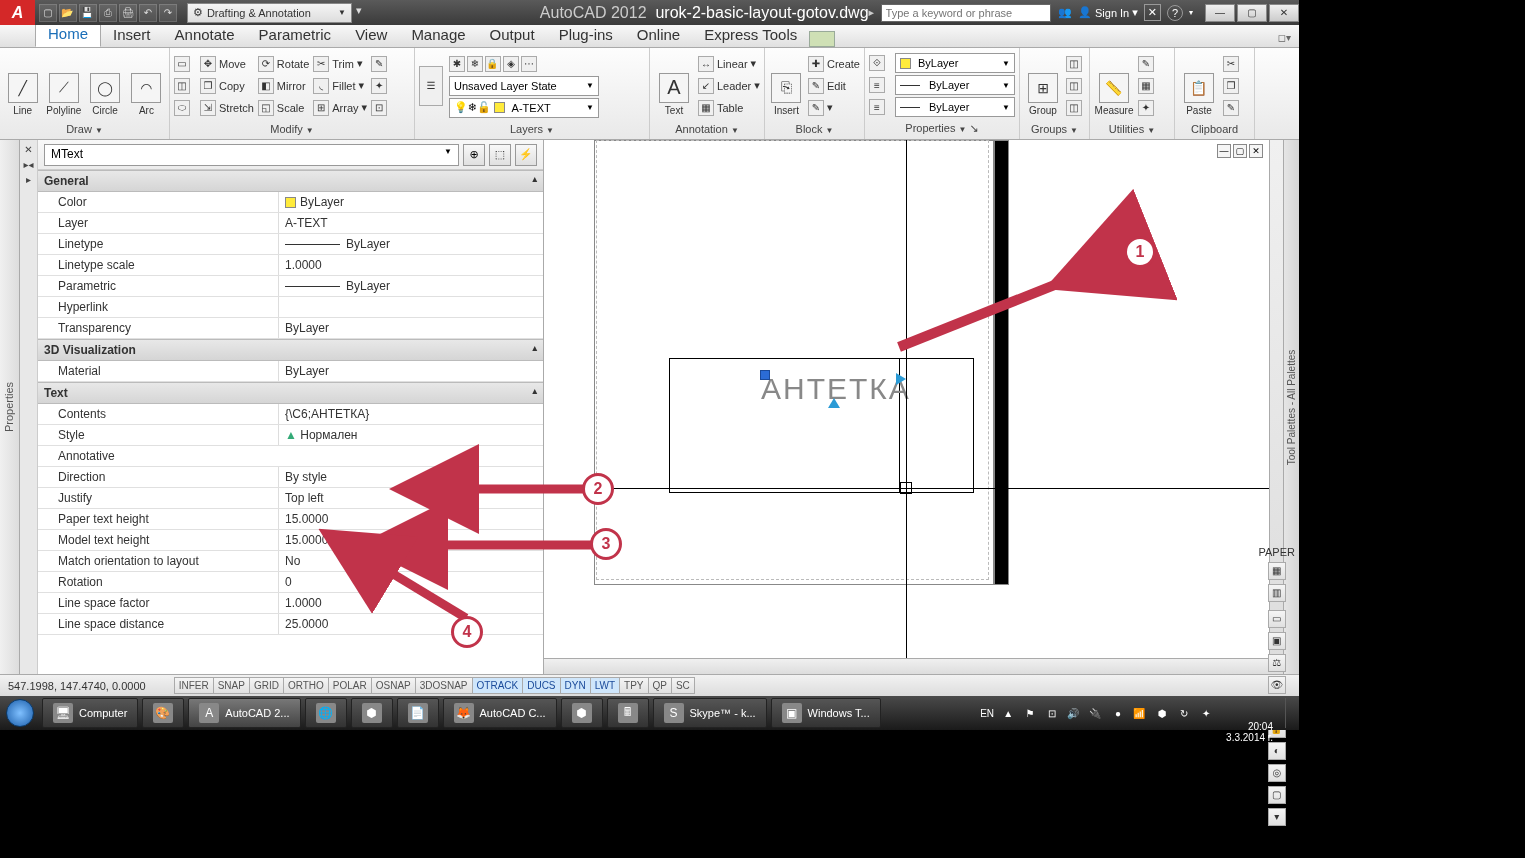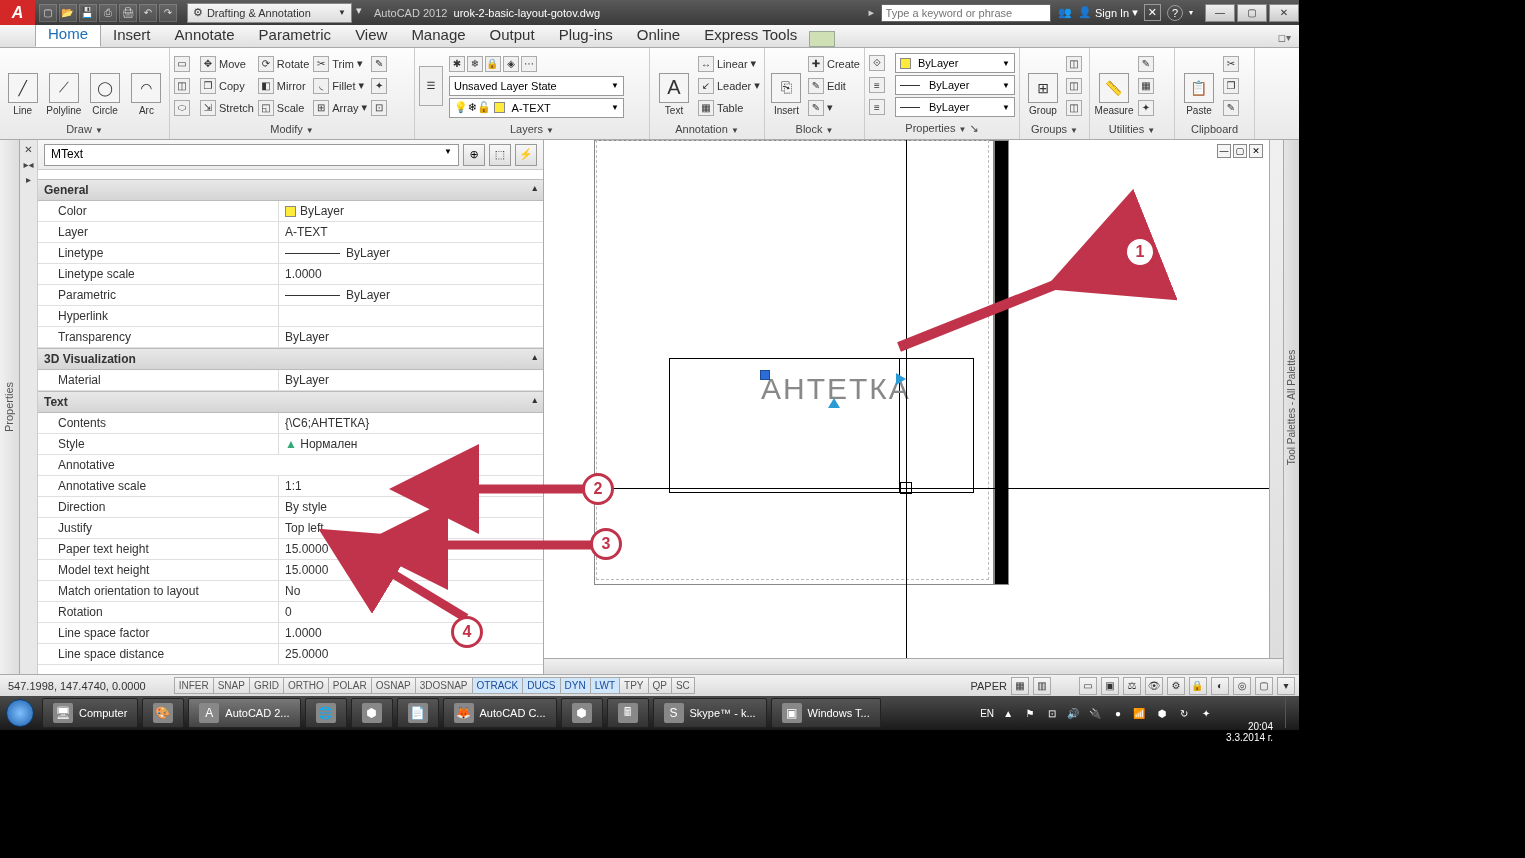--- a/index.html
+++ b/index.html
@@ -6,21 +6,21 @@
 body { background: #000; width: 1525px; height: 858px; overflow: hidden; font-size: 11px; }
 .window { position: absolute; top: 0; left: 0; width: 1299px; height: 696px; background: #e8e8e8; }
 
 
 .titlebar { height: 25px; background: linear-gradient(#5a5a5a,#3a3a3a); display: flex; align-items: center; position: relative; }
 .app-logo { width: 35px; height: 25px; background: #d42828; color: #fff; display: flex; align-items: center; justify-content: center; font-weight: bold; font-size: 16px; font-style: italic; }
 .qat { display: flex; gap: 2px; margin-left: 4px; }
 .qat-btn { width: 18px; height: 18px; background: rgba(255,255,255,.1); border: 1px solid rgba(255,255,255,.15); display: flex; align-items: center; justify-content: center; color: #ddd; font-size: 10px; }
 .workspace-dd { margin-left: 10px; height: 20px; width: 165px; background: linear-gradient(#f5f5f5,#ddd); border: 1px solid #888; display: flex; align-items: center; padding: 0 5px; font-size: 11px; color: #333; }
 .workspace-dd .gear { margin-right: 4px; }
-.title-center { flex: 1; text-align: left; color: #fff; font-size: 11px; }
+.title-center { flex: 1; text-align: right; color: #fff; font-size: 16px; }
 .title-center .app { color: #ccc; }
 .search-box { width: 170px; height: 18px; background: #fff; border: 1px solid #666; margin-right: 8px; padding: 1px 4px; color: #999; font-size: 11px; }
 .sign-area { display: flex; align-items: center; gap: 6px; color: #fff; font-size: 11px; margin-right: 10px; }
 .sign-area span { display: flex; align-items: center; gap: 3px; }
 .win-controls { display: flex; }
 .win-btn { width: 30px; height: 18px; background: linear-gradient(#f0f0f0,#ccc); border: 1px solid #888; margin-left: 2px; display: flex; align-items: center; justify-content: center; font-size: 10px; color: #333; }
 
 
 .menu-tabs { height: 23px; background: linear-gradient(#f8f8f8,#e0e0e0); display: flex; align-items: flex-end; padding-left: 35px; border-bottom: 1px solid #aaa; }
 .tab { padding: 4px 12px; font-size: 15px; color: #333; cursor: pointer; }
@@ -29,33 +29,33 @@
 .ribbon { height: 92px; background: linear-gradient(#fdfdfd,#e9e9e9); display: flex; border-bottom: 1px solid #aaa; }
 .panel { border-right: 1px solid #ccc; display: flex; flex-direction: column; padding: 2px 4px; }
 .panel-body { flex: 1; display: flex; align-items: center; gap: 4px; }
 .panel-foot { text-align: center; font-size: 11px; color: #444; padding: 2px 0; }
 .panel-foot .dd { font-size: 8px; }
 .big-btn { display: flex; flex-direction: column; align-items: center; justify-content: flex-end; width: 40px; height: 60px; font-size: 10px; color: #333; }
 .big-btn .ico { width: 30px; height: 30px; border: 1px solid #999; background: #f5f5f5; margin-bottom: 2px; display:flex;align-items:center;justify-content:center;font-size:14px;}
 .small-row { display: flex; align-items: center; gap: 3px; font-size: 11px; color: #333; height: 20px; }
 .small-row .ico { width: 16px; height: 16px; border: 1px solid #aaa; background: #f0f0f0; display:inline-flex;align-items:center;justify-content:center;font-size:10px;}
 .col { display: flex; flex-direction: column; gap: 2px; }
-.layer-dd { width: 175px; height: 20px; border: 1px solid #999; background: #fff; font-size: 11px; padding: 1px 4px; display: flex; align-items: center; gap: 3px; }
+.layer-dd { width: 150px; height: 20px; border: 1px solid #999; background: #fff; font-size: 11px; padding: 1px 4px; display: flex; align-items: center; gap: 3px; }
 
 
 .main { position: absolute; top: 140px; left: 0; right: 0; bottom: 22px; display: flex; }
 .prop-strip { width: 20px; background: linear-gradient(90deg,#f0f0f0,#ddd); border-right: 1px solid #aaa; display:flex;align-items:center;justify-content:center }
 .prop-strip span { transform: rotate(-90deg); font-size: 11px; color: #555; white-space: nowrap; }
 .prop-panel { width: 506px; background: #fff; border-right: 1px solid #aaa; display: flex; flex-direction: column; }
 .prop-head { height: 30px; display: flex; align-items: center; padding: 0 6px; gap: 4px; border-bottom: 1px solid #ccc; background: linear-gradient(#f8f8f8,#ececec); }
 .prop-head-input { flex:1; height: 22px; border: 1px solid #999; background: #fff; padding: 2px 6px; font-size: 12px; }
 .prop-head-btn { width: 22px; height: 22px; border: 1px solid #999; background: linear-gradient(#f8f8f8,#e0e0e0); display:flex;align-items:center;justify-content:center;font-size:11px;}
 .prop-close { width: 18px; background:#e8e8e8; display:flex;flex-direction:column;align-items:center;padding-top:4px;gap:4px;font-size:10px;color:#444; border-right:1px solid #ccc;}
 
-.prop-grid { flex: 1; overflow-y: auto; font-size: 12px; color: #333; margin-top: 9px; }
+.prop-grid { flex: 1; overflow-y: auto; font-size: 12px; color: #333; }
 .grp-head { background: linear-gradient(#e8e8e8,#d5d5d5); font-weight: bold; padding: 3px 6px; border-top: 1px solid #bbb; border-bottom: 1px solid #bbb; display:flex;justify-content:space-between;}
 .prop-row { display: flex; border-bottom: 1px solid #e0e0e0; }
 .prop-label { width: 240px; padding: 3px 4px 3px 20px; }
 .prop-val { flex: 1; padding: 3px 6px; border-left: 1px solid #ddd; background:#fff; }
 .swatch { display:inline-block;width:11px;height:11px;background:#ffeb3b;border:1px solid #888;margin-right:4px;vertical-align:middle;}
 .ltline { display:inline-block;width:55px;border-top:1px solid #333;vertical-align:middle;margin-right:6px;}
 
 
 .canvas-wrap { flex:1; display:flex; flex-direction:column; position: relative; background:#fff; }
 .canvas { flex:1; position:relative; background:#fff; overflow:hidden; }
@@ -75,21 +75,21 @@
 .tp-strip span{transform:rotate(-90deg);font-size:10px;color:#555;white-space:nowrap;}
 .anno-circle { width:32px;height:32px;border-radius:50%;background:#fff;border:3px solid #c1334a;display:flex;align-items:center;justify-content:center;color:#c1334a;font-size:16px;font-weight:bold; position:absolute; }
 svg.arrows{position:absolute;top:0;left:0;width:100%;height:100%;pointer-events:none;}
 
 
 .statusbar { position:absolute;bottom:0;left:0;right:0;height:22px;background:linear-gradient(#f2f2f2,#dcdcdc);border-top:1px solid #aaa;display:flex;align-items:center;font-size:11px;color:#333; }
 .status-coords{padding:0 8px;}
 .status-toggles{display:flex;margin-left:20px;}
 .st-btn{padding:2px 4px;border:1px solid #aaa;background:linear-gradient(#f5f5f5,#e0e0e0);font-size:10px;color:#555;margin-right:-1px;}
 .st-btn.on{background:#cfe6fb;color:#1a4a9a;}
-.status-right{margin-left:auto;display:flex;align-items:center;gap:4px;padding-right:4px;}
+.status-right{margin-left:auto;display:flex;align-items:center;gap:4px;padding-right:4px;flex-direction:column;}
 .status-right .ico{width:18px;height:18px;border:1px solid #aaa;background:linear-gradient(#f5f5f5,#e0e0e0);display:flex;align-items:center;justify-content:center;font-size:10px;}
 
 
 .taskbar { position:absolute;left:0;bottom:0;width:1299px;height:34px;background:linear-gradient(#4a4a4a,#1a1a1a);display:flex;align-items:center;transform:translateY(-128px);}
 .taskbar{top:696px;transform:none;height:34px;}
 .start{width:40px;height:34px;display:flex;align-items:center;justify-content:center;}
 .start-orb{width:28px;height:28px;border-radius:50%;background:radial-gradient(#7fc0ff,#1a5ca8);border:1px solid #0a3a6a;}
 .task-item{height:30px;padding:0 10px;margin:0 2px;background:linear-gradient(#555,#333);border:1px solid #222;color:#fff;display:flex;align-items:center;gap:6px;font-size:11px;border-radius:2px;}
 .task-item.active{background:linear-gradient(#777,#444);}
 .task-ico{width:20px;height:20px;background:#888;border-radius:2px;display:flex;align-items:center;justify-content:center;font-size:12px;}
@@ -464,24 +464,20 @@
           <div class="prop-row">
             <div class="prop-label">Contents</div>
             <div class="prop-val">{\C6;АНТЕТКА}</div>
           </div>
           <div class="prop-row">
             <div class="prop-label">Style</div>
             <div class="prop-val"><span style="color:#3a7;">▲</span> Нормален</div>
           </div>
           <div class="prop-row">
             <div class="prop-label">Annotative</div>
-          </div>
-          <div class="prop-row">
-            <div class="prop-label">Annotative scale</div>
-            <div class="prop-val">1:1</div>
           </div>
           <div class="prop-row">
             <div class="prop-label">Direction</div>
             <div class="prop-val">By style</div>
           </div>
           <div class="prop-row">
             <div class="prop-label">Justify</div>
             <div class="prop-val">Top left</div>
           </div>
           <div class="prop-row">

